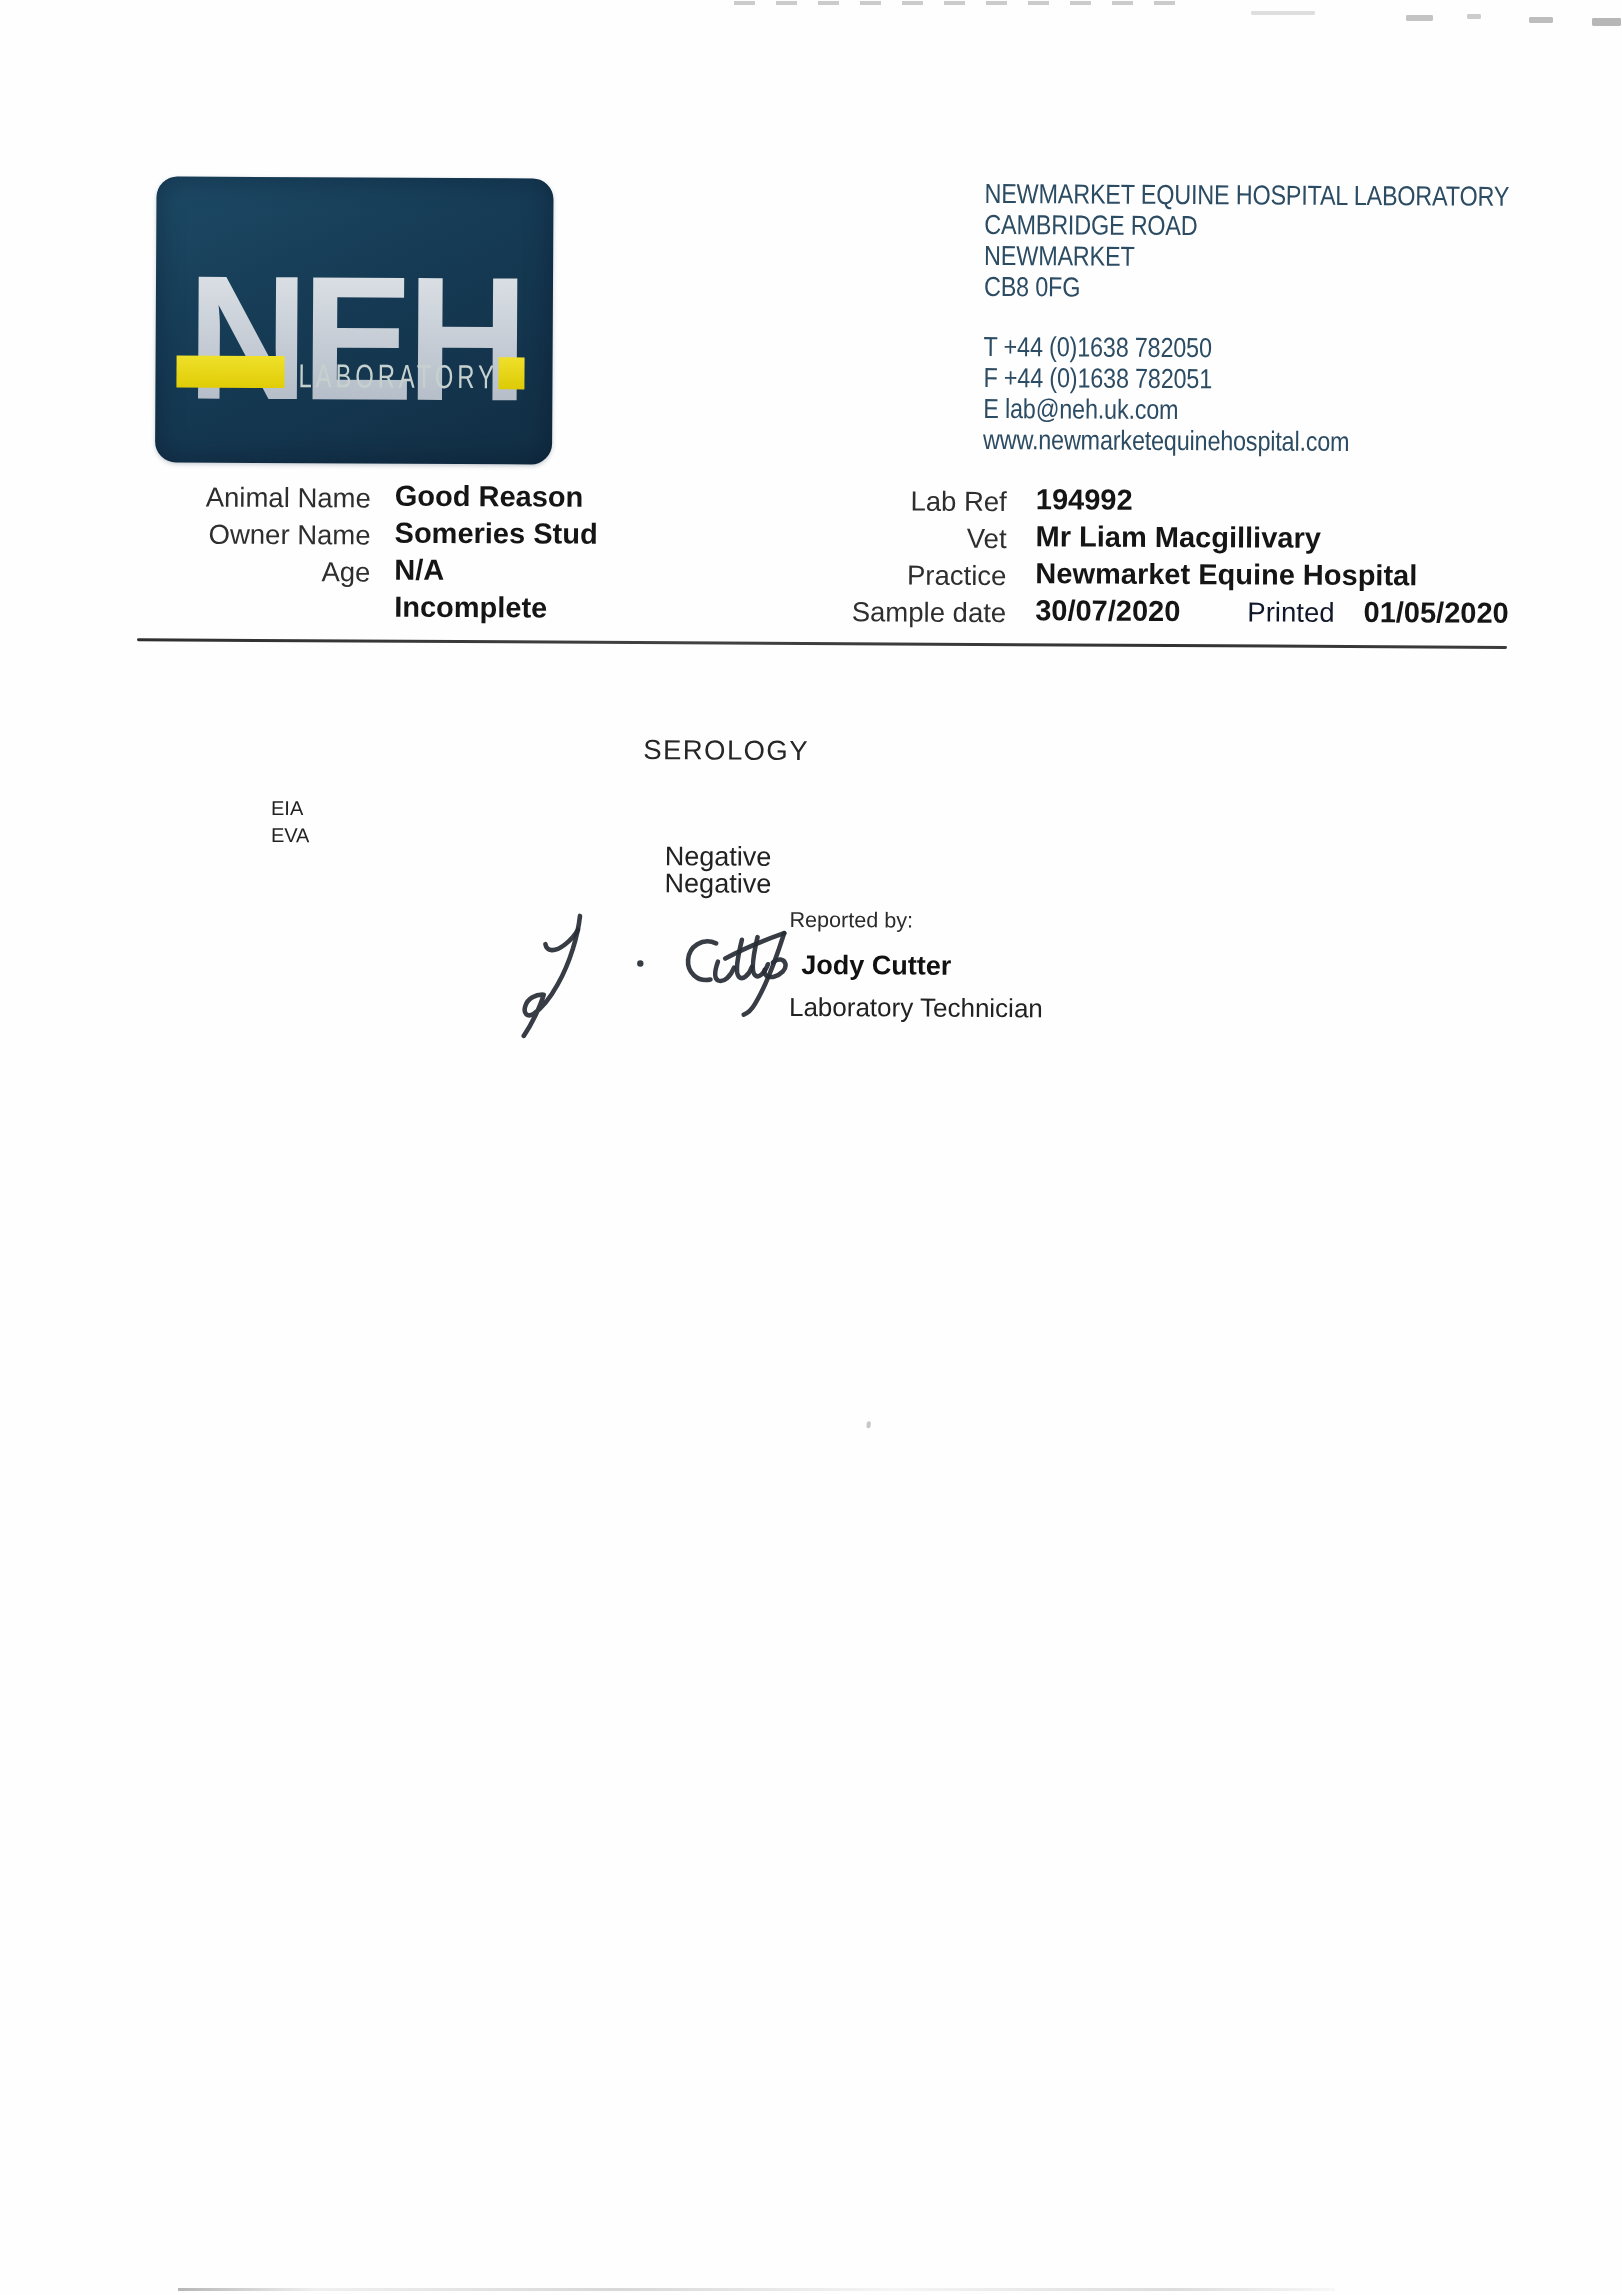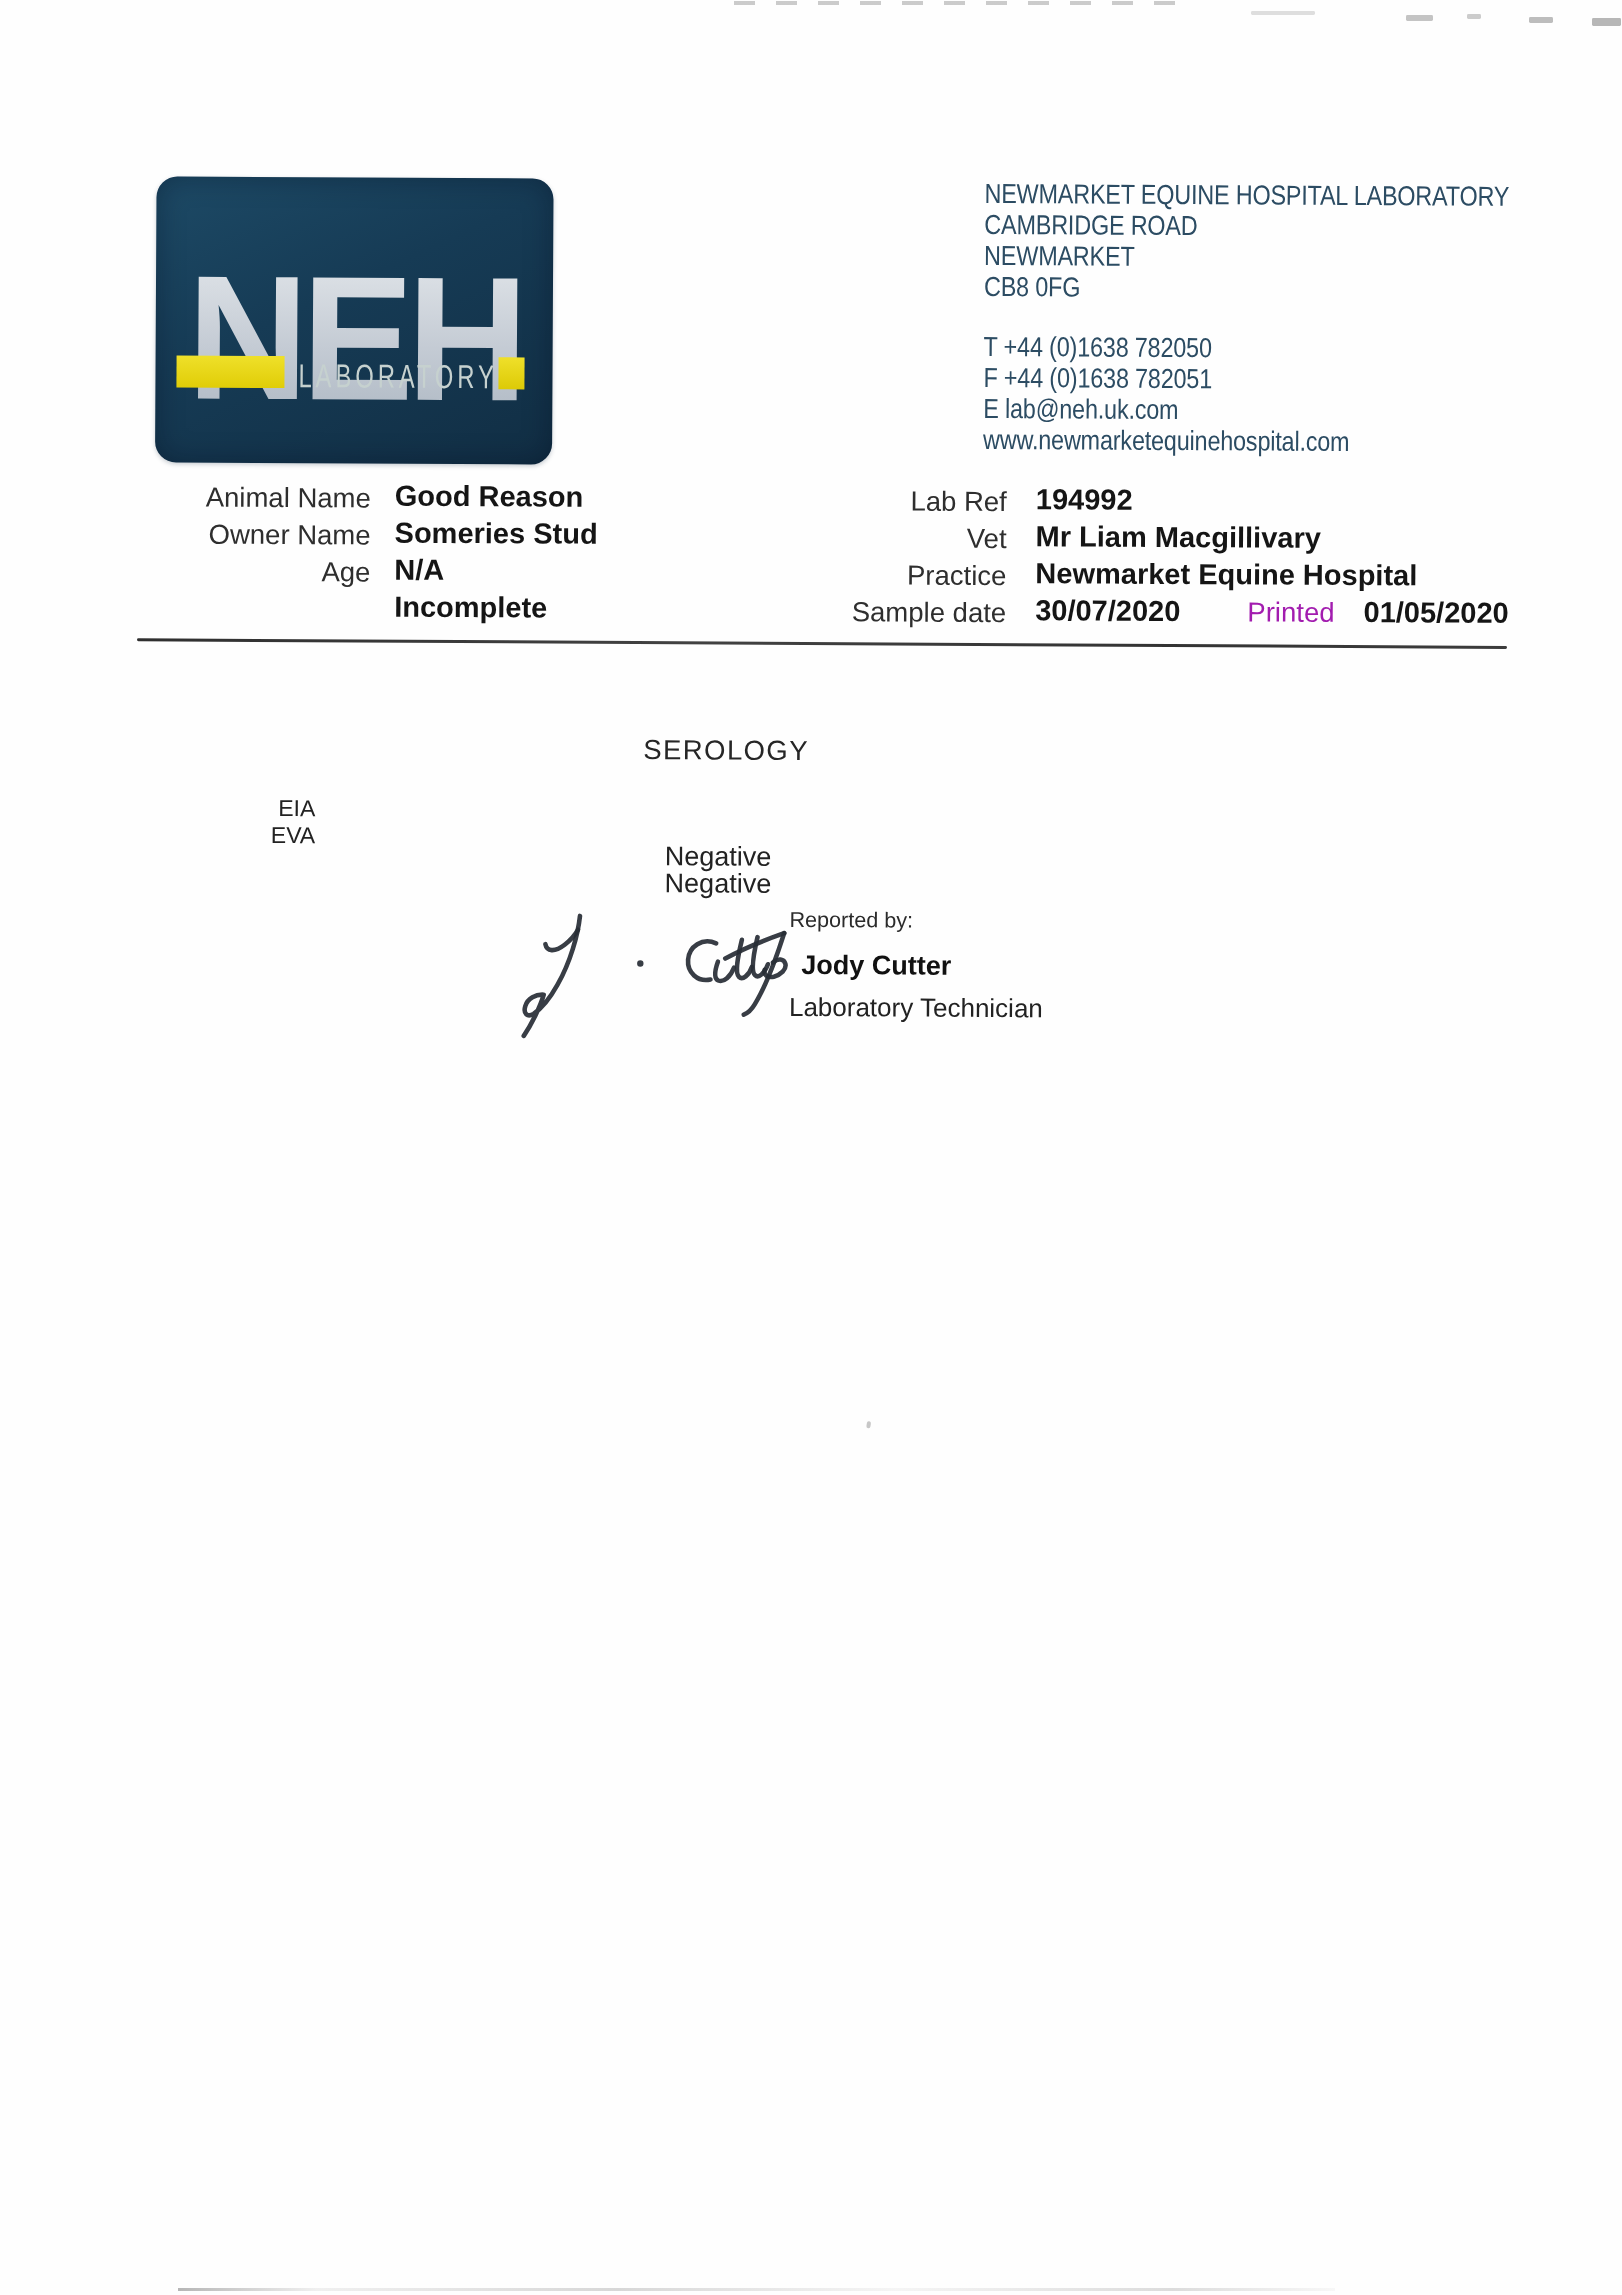--- a/index.html
+++ b/index.html
@@ -56,33 +56,33 @@
   .contact{top:330px;}
 
   
   .col{position:absolute;white-space:nowrap;}
   .labels{font-size:27.5px;line-height:37px;color:#2e2e2e;text-align:right;}
   .values{font-size:29px;line-height:37px;font-weight:700;color:#151515;}
   .patient-labels{left:138px;top:482px;width:232px;}
   .patient-values{left:394px;top:480px;}
   .case-labels{left:735px;top:482px;width:271px;}
   .case-values{left:1035px;top:480px;}
-  .inline-label{font-weight:400;font-size:27.5px;color:#a21caf;margin-left:59px;}
+  .inline-label{font-weight:400;font-size:27.5px;color:#0f172a;margin-left:59px;}
   .value2{font-weight:700;margin-left:21px;}
   .labels div,.values div{height:37px;}
 
   .rule{
     position:absolute;left:137px;top:642px;width:1370px;height:3.2px;
     background:linear-gradient(90deg,#2f2f2f,#424242 40%,#333 75%,#3c3c3c);
     border-radius:1.4px;
   }
 
   
   .sero-title{position:absolute;left:644px;top:735px;font-size:27.5px;letter-spacing:1.4px;color:#262626;}
-  .test-names{left:272px;top:798px;font-size:23px;line-height:27px;color:#222;text-align:right;}
+  .test-names{left:272px;top:798px;font-size:20px;line-height:27px;color:#222;}
   .test-results{left:666px;top:844px;font-size:27px;line-height:27px;color:#222;}
   .test-names div,.test-results div{height:27px;}
 
   
   .sig{position:absolute;left:503px;top:894px;width:303px;height:152px;}
   .sig path{fill:none;stroke:#272c35;stroke-width:10;stroke-linecap:round;stroke-linejoin:round;opacity:.92;}
   .sig circle{fill:#272c35;opacity:.92;}
   .reported{position:absolute;left:791px;top:908px;white-space:nowrap;}
   .rep-label{font-size:21.6px;line-height:23px;color:#2b2b2b;margin:0 0 20px 0;}
   .rep-name{font-size:27px;line-height:28.5px;font-weight:700;color:#111;margin:12px;}

